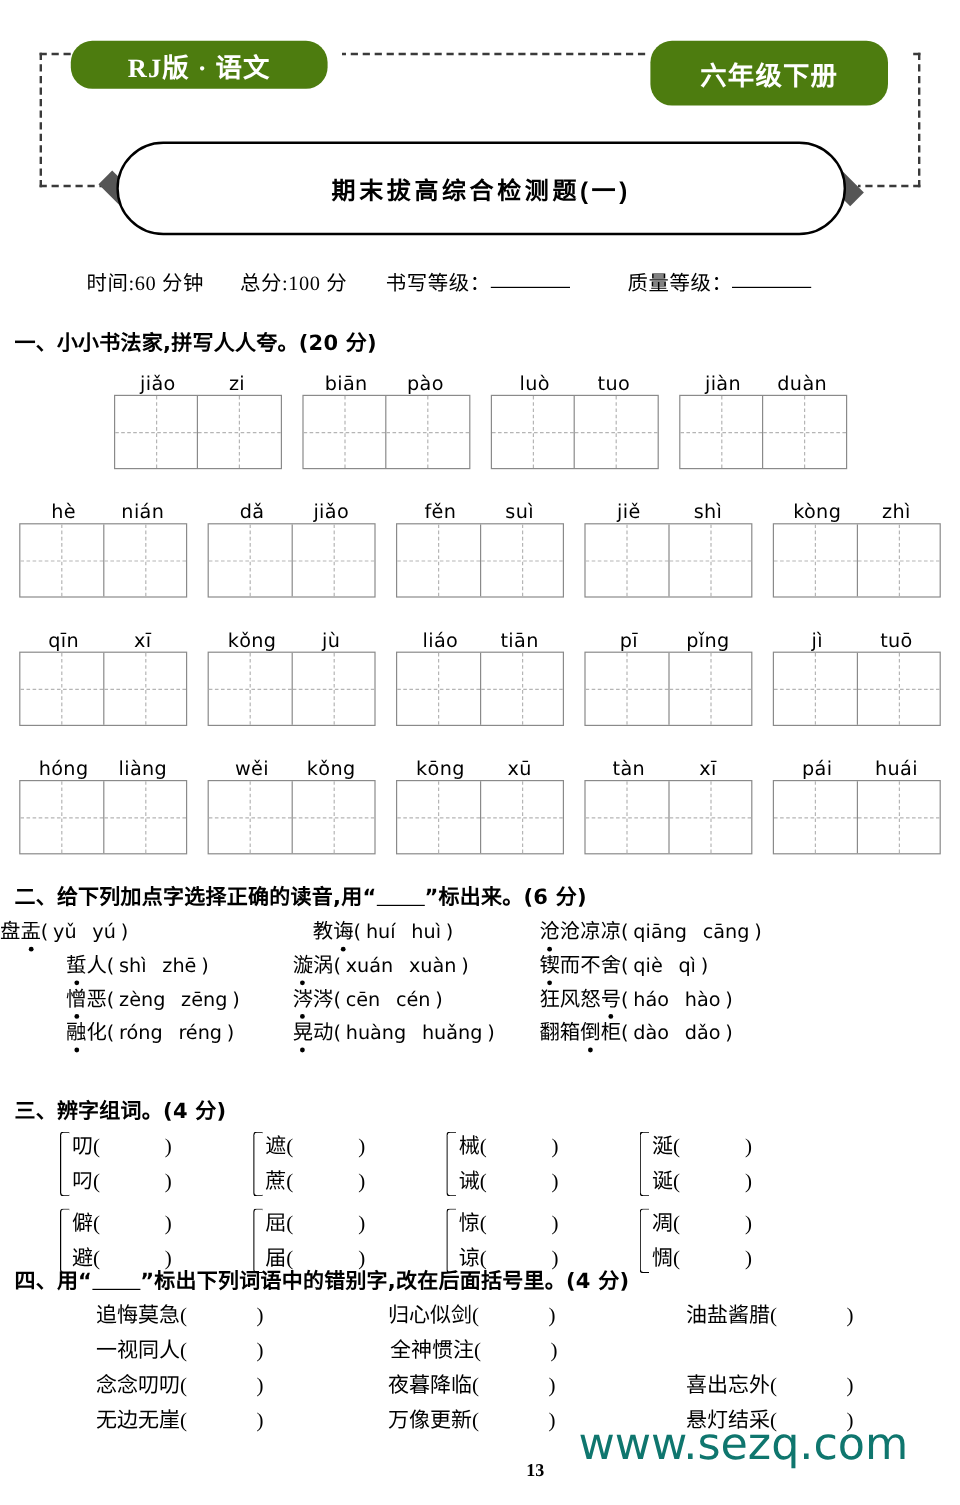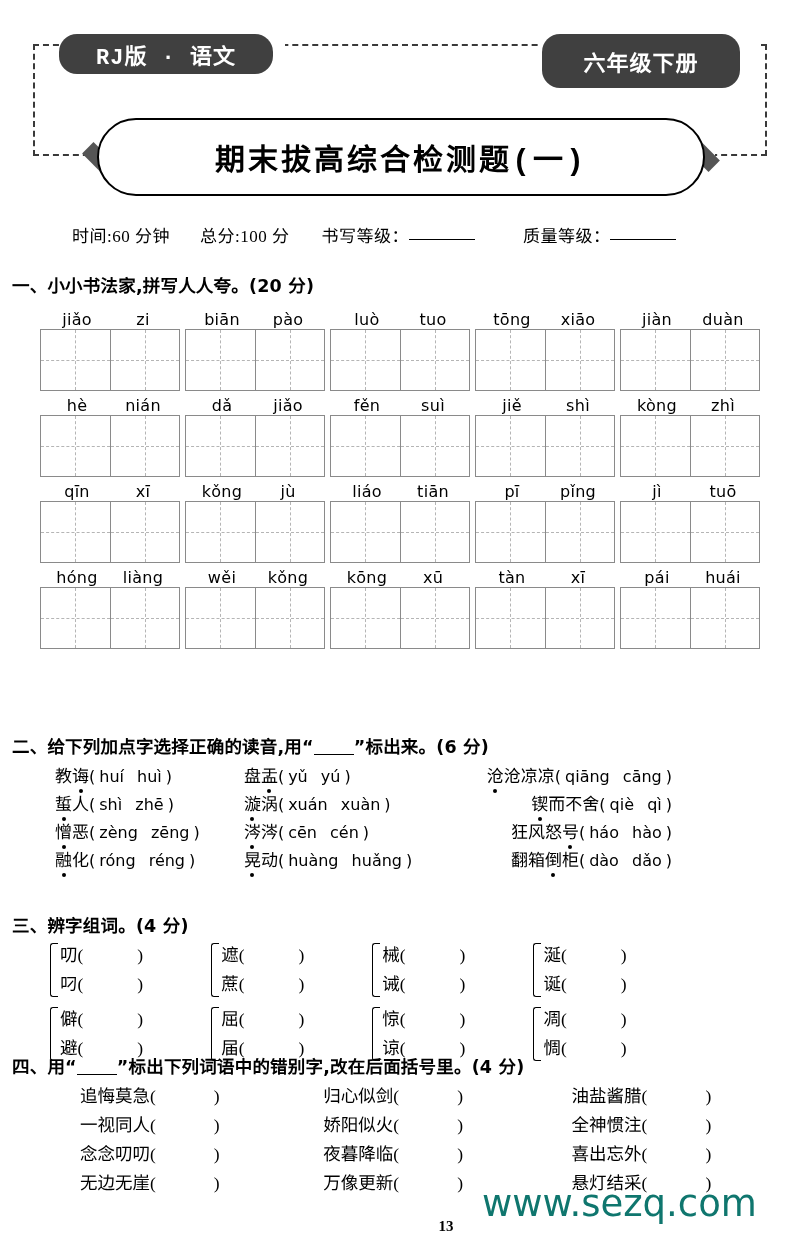--- a/index.html
+++ b/index.html
@@ -50,23 +50,23 @@
     position: absolute;
     left: 95px;
     top: 110px;
     width: 620px;
     height: 92px;
     background: #ffffff;
   }
 
   .badge {
     position: absolute;
-    background: #404040;
+    background: #4d7c0f;
     color: #ffffff;
-    font-family: Liberation Mono, monospace;
+    font-family: Liberation Serif, serif;
     font-weight: bold;
     border-radius: 18px;
     display: flex;
     align-items: center;
     justify-content: center;
     letter-spacing: 1px;
   }
   .badge-left {
     left: 59px;
     top: 34px;
@@ -90,24 +90,24 @@
     height: 78px;
     border: 2.5px solid #000000;
     border-radius: 40px;
     box-sizing: border-box;
     background: #ffffff;
     display: flex;
     align-items: center;
     justify-content: center;
   }
   .title-text {
-    font-size: 30px;
+    font-size: 20px;
     font-weight: bold;
     letter-spacing: 3px;
-    font-family: Liberation Mono, monospace;
+    font-family: Liberation Sans, sans-serif;
   }
   .diamond {
     position: absolute;
     width: 26px;
     height: 26px;
     background: #555555;
     transform: rotate(45deg) scaleY(0.62);
     top: 144px;
   }
   .diamond-left { left: 84px; }
@@ -153,22 +153,22 @@
     height: 11px;
     vertical-align: -2px;
   }
 
   
   .sec1 { position: absolute; top: 272px; left: 0; width: 800px; }
   .grid-rows { margin-top: 8px; }
   .grid-row {
     display: flex;
     justify-content: center;
-    gap: 5px;
-    margin-bottom: 0;
+    gap: 17px;
+    margin-bottom: 21px;
   }
   .word-cell { width: 140px; }
   .pinyin-pair {
     display: flex;
     font-family: "DejaVu Sans", sans-serif;
     font-size: 16px;
     height: 24px;
     align-items: flex-end;
     justify-content: space-around;
     padding: 0 4px;
@@ -211,21 +211,21 @@
   .pron-rows { margin-top: 4px; }
   .pron-row {
     display: flex;
     font-size: 17px;
     height: 28px;
     align-items: baseline;
   }
   .pron-item { position: relative; white-space: nowrap; }
   .pi-1 { margin-left: 55px; width: 225px; }
   .pi-2 { width: 245px; }
-  .pi-3 { width: 265px; text-align: right; }
+  .pi-3 { width: 265px; }
   .han { position: relative; }
   .dotted { position: relative; }
   .dotted::after {
     content: "";
     position: absolute;
     left: 50%;
     margin-left: -2px;
     bottom: -7px;
     width: 4px;
     height: 4px;
@@ -366,30 +366,20 @@
             <span>luò</span>
             <span>tuo</span>
           </div>
           <div class="tzg">
             <div class="tzg-box"></div>
             <div class="tzg-box"></div>
           </div>
         </div>
         <div class="word-cell">
           <div class="pinyin-pair">
-            <span>tōng</span>
-            <span>xiāo</span>
-          </div>
-          <div class="tzg">
-            <div class="tzg-box"></div>
-            <div class="tzg-box"></div>
-          </div>
-        </div>
-        <div class="word-cell">
-          <div class="pinyin-pair">
             <span>jiàn</span>
             <span>duàn</span>
           </div>
           <div class="tzg">
             <div class="tzg-box"></div>
             <div class="tzg-box"></div>
           </div>
         </div>
       </div>
       <div class="grid-row">
@@ -550,22 +540,22 @@
       </div>
     </div>
 </div>
 
 <div class="sec2">
   <div class="sec-head">
     <span>二、给下列加点字选择正确的读音,用“</span><span class="ul-gap"></span><span>”标出来。(6 分)</span>
   </div>
   <div class="pron-rows">
       <div class="pron-row">
+        <div class="pron-item pi-2"><span class="han">盘</span><span class="han dotted">盂</span><span class="rd">(<span class="opt">yǔ</span> <span class="opt">yú</span>)</span></div>
         <div class="pron-item pi-1"><span class="han">教</span><span class="han dotted">诲</span><span class="rd">(<span class="opt">huí</span> <span class="opt">huì</span>)</span></div>
-        <div class="pron-item pi-2"><span class="han">盘</span><span class="han dotted">盂</span><span class="rd">(<span class="opt">yǔ</span> <span class="opt">yú</span>)</span></div>
         <div class="pron-item pi-3"><span class="han dotted">沧</span><span class="han">沧凉凉</span><span class="rd">(<span class="opt">qiāng</span> <span class="opt">cāng</span>)</span></div>
       </div>
       <div class="pron-row">
         <div class="pron-item pi-1"><span class="han dotted">蜇</span><span class="han">人</span><span class="rd">(<span class="opt">shì</span> <span class="opt">zhē</span>)</span></div>
         <div class="pron-item pi-2"><span class="han dotted">漩</span><span class="han">涡</span><span class="rd">(<span class="opt">xuán</span> <span class="opt">xuàn</span>)</span></div>
         <div class="pron-item pi-3"><span class="han dotted">锲</span><span class="han">而不舍</span><span class="rd">(<span class="opt">qiè</span> <span class="opt">qì</span>)</span></div>
       </div>
       <div class="pron-row">
         <div class="pron-item pi-1"><span class="han dotted">憎</span><span class="han">恶</span><span class="rd">(<span class="opt">zèng</span> <span class="opt">zēng</span>)</span></div>
         <div class="pron-item pi-2"><span class="han dotted">涔</span><span class="han">涔</span><span class="rd">(<span class="opt">cēn</span> <span class="opt">cén</span>)</span></div>
@@ -634,21 +624,20 @@
     <span>四、用“</span><span class="ul-gap"></span><span>”标出下列词语中的错别字,改在后面括号里。(4 分)</span>
   </div>
   <div class="idiom-rows">
       <div class="idiom-row">
         <div class="ii-1"><span>追悔莫急</span>(<span class="gap-paren"></span>)</div>
         <div class="ii-2"><span>归心似剑</span>(<span class="gap-paren"></span>)</div>
         <div class="ii-3"><span>油盐酱腊</span>(<span class="gap-paren"></span>)</div>
       </div>
       <div class="idiom-row">
         <div class="ii-1"><span>一视同人</span>(<span class="gap-paren"></span>)</div>
-        <div class="ii-2"><span>娇阳似火</span>(<span class="gap-paren"></span>)</div>
         <div class="ii-3"><span>全神惯注</span>(<span class="gap-paren"></span>)</div>
       </div>
       <div class="idiom-row">
         <div class="ii-1"><span>念念叨叨</span>(<span class="gap-paren"></span>)</div>
         <div class="ii-2"><span>夜暮降临</span>(<span class="gap-paren"></span>)</div>
         <div class="ii-3"><span>喜出忘外</span>(<span class="gap-paren"></span>)</div>
       </div>
       <div class="idiom-row">
         <div class="ii-1"><span>无边无崖</span>(<span class="gap-paren"></span>)</div>
         <div class="ii-2"><span>万像更新</span>(<span class="gap-paren"></span>)</div>

